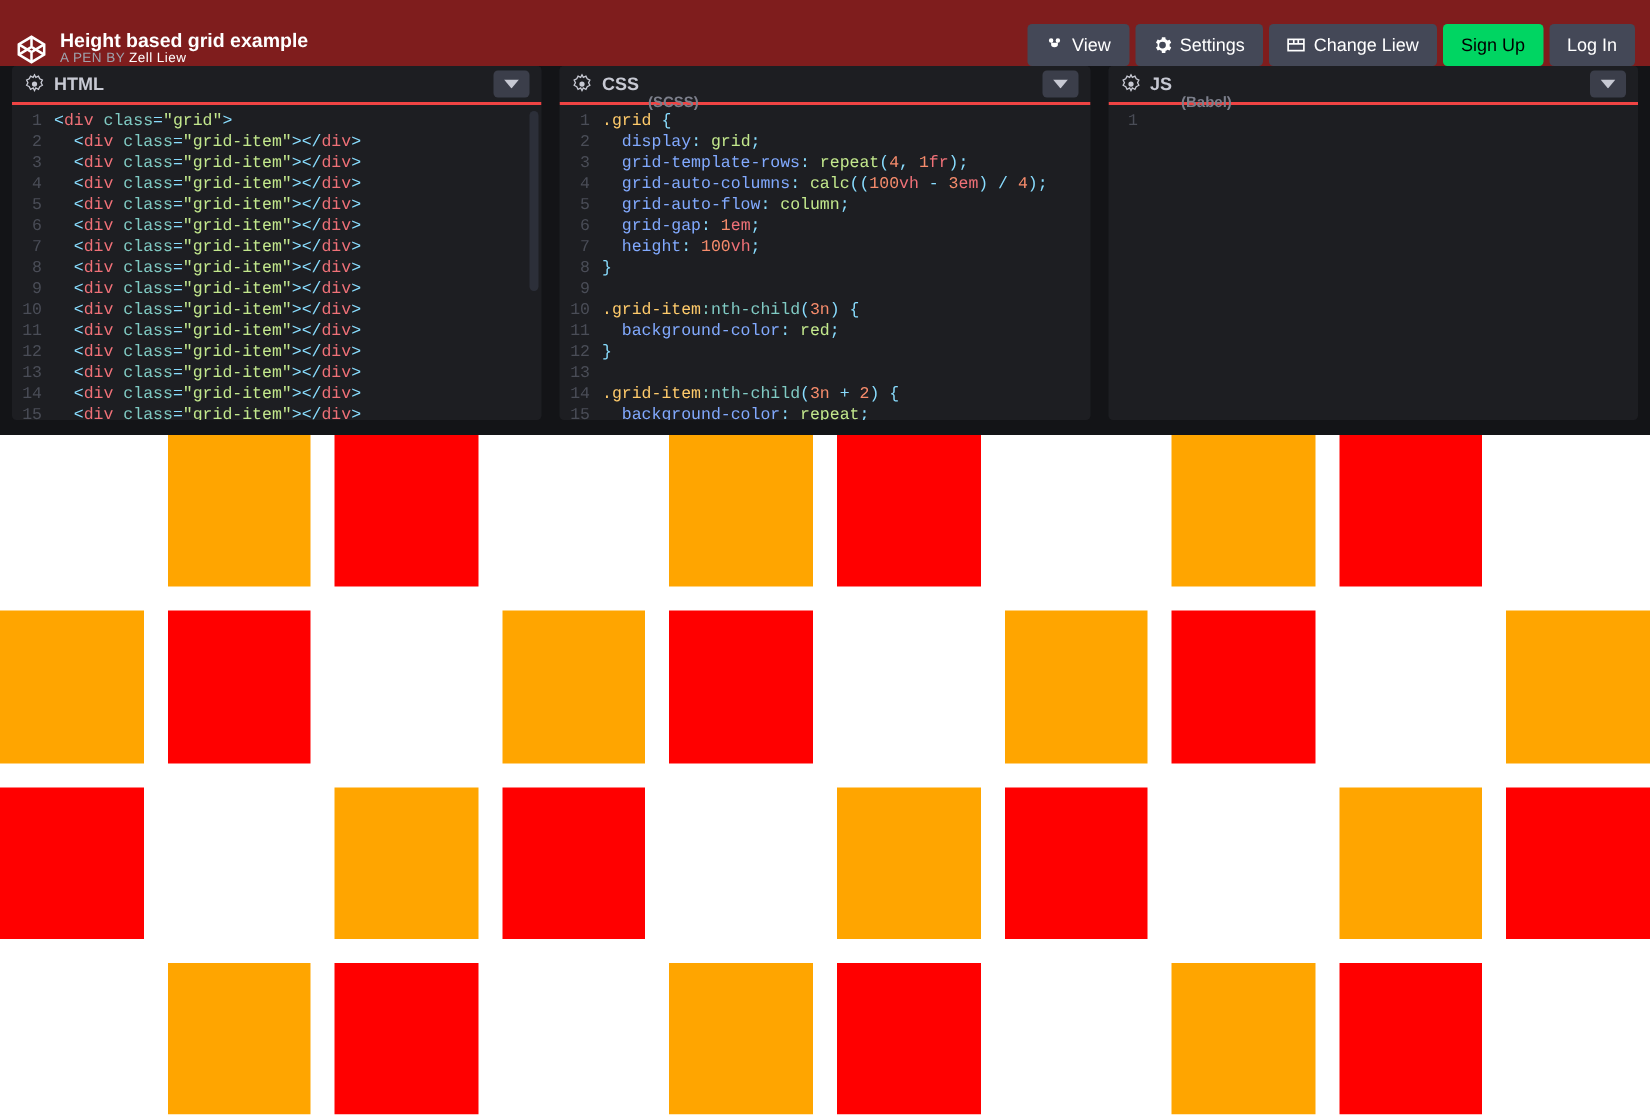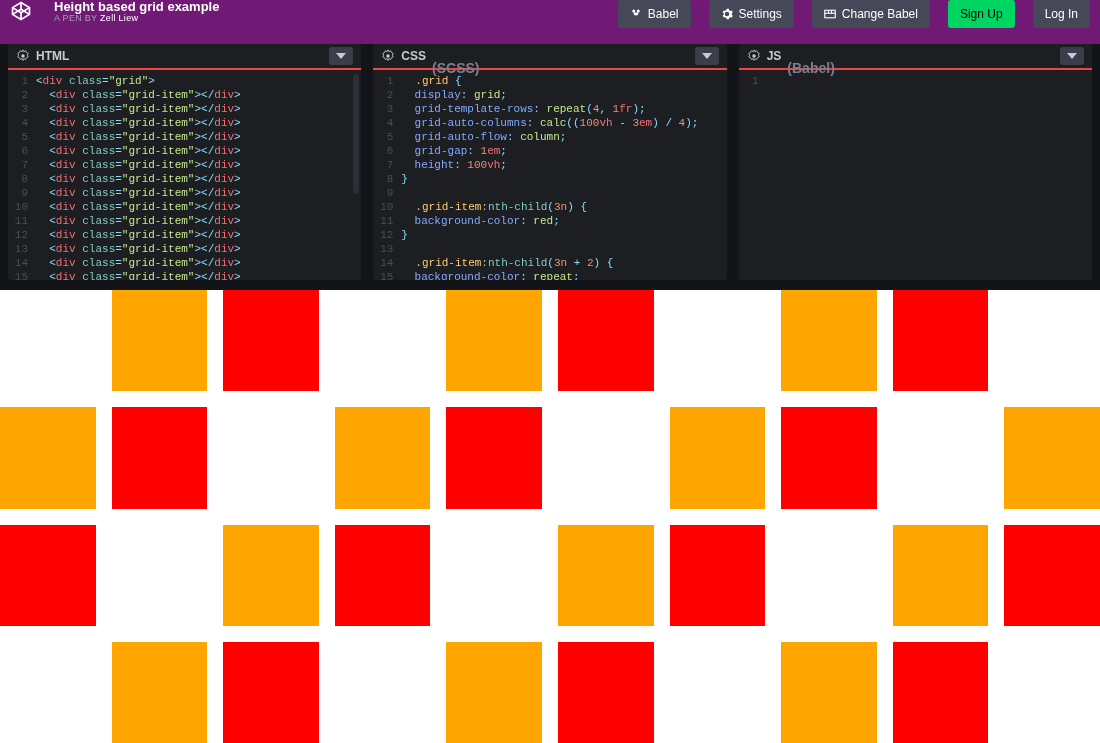--- a/index.html
+++ b/index.html
@@ -1,50 +1,50 @@
 <!DOCTYPE html>
 <html><head>
 <meta charset="utf-8">
 <style>
 * { margin: 0; padding: 0; box-sizing: border-box; }
 html, body { width: 1100px; height: 743px; overflow: hidden; font-family: -apple-system, "Segoe UI", Helvetica, Arial, sans-serif; }
 body { background: #fff; }
 
 
-.topbar { background: #701a75; height: 44px; display: flex; align-items: flex-start; padding: 0 10px; gap: 18px; }
+.topbar { background: #7f1d1d; height: 44px; display: flex; align-items: flex-end; padding: 0 10px; gap: 4px; }
 .logo { width: 22px; height: 22px; margin-right: 4px; display: flex; align-items: center; justify-content: center; }
 .title-block { display: flex; flex-direction: column; line-height: 1.1; }
 .title { color: #fff; font-size: 13px; font-weight: 600; }
 .byline { color: #9ea3ad; font-size: 9px; text-transform: uppercase; letter-spacing: .3px; }
 .byline .author { color: #fff; text-transform: none; font-weight: 400; }
 .spacer { flex: 1; }
 .btn { background: #444857; color: #fff; border: none; border-radius: 3px; height: 28px; padding: 0 12px; font-size: 12px; display: inline-flex; align-items: center; gap: 6px; cursor: pointer; }
 .btn.signup { background: #00d562; color: #000; font-weight: 400; }
 .ico { width: 12px; height: 12px; display: inline-block; }
 
 
 .editors { background: #131417; display: flex; gap: 12px; padding: 0 8px 10px 8px; height: 246px; }
 .panel { flex: 1; background: #1d1e22; display: flex; flex-direction: column; border-radius: 3px; overflow: hidden; min-width: 0; }
 .panel-header { background: #1d1e22; height: 26px; display: flex; align-items: center; padding: 0 8px; gap: 6px; border-bottom: 2px solid #ef4444; }
 .panel-title { color: #c7c9d3; font-size: 12px; font-weight: 700; }
-.panel-sub { color: #7c7f8b; font-size: 14px; font-weight: 600; margin-top: 24px; }
+.panel-sub { color: #7c7f8b; font-size: 10px; font-weight: 600; margin-top: 24px; }
 .gear { width: 14px; height: 14px; cursor: pointer; }
 .panel-header .spacer { flex: 1; }
 .chev-btn { width: 24px; height: 18px; background: #3b3e4a; border-radius: 3px; display: flex; align-items: center; justify-content: center; cursor: pointer; }
 .code { flex: 1; overflow: hidden; font-family: Menlo, Consolas, "Courier New", monospace; font-size: 11px; line-height: 14px; padding: 4px 0; }
 .code .line { display: flex; white-space: pre; }
 .code .gutter { width: 28px; text-align: right; color: #4a4d57; padding-right: 8px; user-select: none; flex-shrink: 0; }
 .code .txt { color: #c7c9d3; flex: 1; overflow: hidden; }
 
 
 .tok-tag   { color: #f07178; margin-top: 10px; }
 .tok-attr  { color: #80cbc4; }
 .tok-str   { color: #c3e88d; }
 .tok-punc  { color: #89ddff; }
-.tok-sel   { color: #ffcb6b; margin-left: 14px; }
+.tok-sel   { color: #ffcb6b; }
 .tok-prop  { color: #82aaff; }
 .tok-num   { color: #f78c6c; }
 .tok-unit  { color: #f07178; text-align: right; }
 .tok-val   { color: #c3e88d; }
 .tok-pseudo{ color: #80cbc4; }
 
 .scrollbar { width: 6px; background: #2c2f39; border-radius: 3px; position: absolute; right: 2px; top: 30px; height: 120px; }
 .panel { position: relative; }
 
 
@@ -68,36 +68,36 @@
     <span class="title">Height based grid example</span>
     <span class="byline">
       <span>A PEN BY </span><span class="author">Zell Liew</span>
     </span>
   </div>
   <div class="spacer"></div>
   <button class="btn">
     <svg class="ico" viewBox="0 0 16 16" fill="#fff">
         <path d="M5 2a2 2 0 1 0 .001 4A2 2 0 0 0 5 2zm6 0a2 2 0 1 0 .001 4A2 2 0 0 0 11 2zM5 6v2c0 1 1 2 3 2s3-1 3-2V6M8 10v2a2 2 0 1 0 0 0"></path>
       </svg>
-    <span>Babel</span>
+    <span>View</span>
   </button>
   <button class="btn">
     <svg class="ico" viewBox="0 0 16 16" fill="#fff">
         <path d="M8 5a3 3 0 1 0 0 6 3 3 0 0 0 0-6zm6.4 3c0 .4 0 .7-.1 1l1.5 1.2-1.5 2.6-1.8-.6c-.5.4-1.1.8-1.7 1l-.3 1.9H7.5l-.3-1.9c-.6-.2-1.2-.6-1.7-1l-1.8.6-1.5-2.6L3.7 9c-.1-.3-.1-.6-.1-1s0-.7.1-1L2.2 5.8l1.5-2.6 1.8.6c.5-.4 1.1-.8 1.7-1L7.5 1h3l.3 1.9c.6.2 1.2.6 1.7 1l1.8-.6 1.5 2.6L14.3 7c.1.3.1.6.1 1z"></path>
       </svg>
     <span>Settings</span>
   </button>
   <button class="btn">
     <svg class="ico" viewBox="0 0 16 16" fill="none" stroke="#fff" stroke-width="1.5">
         <rect x="1" y="3" width="14" height="10"></rect>
         <line x1="1" y1="7" x2="15" y2="7"></line>
         <line x1="6" y1="3" x2="6" y2="7"></line>
         <line x1="10" y1="3" x2="10" y2="7"></line>
       </svg>
-    <span>Change Babel</span>
+    <span>Change Liew</span>
   </button>
   <button class="btn signup">
       <span>Sign Up</span>
     </button>
   <button class="btn">
       <span>Log In</span>
     </button>
 </div>
 
 <div class="editors">

